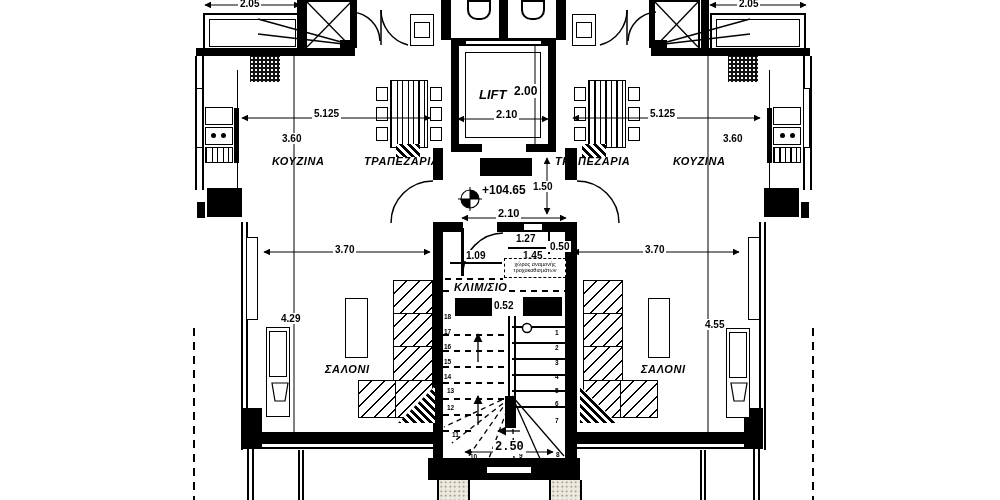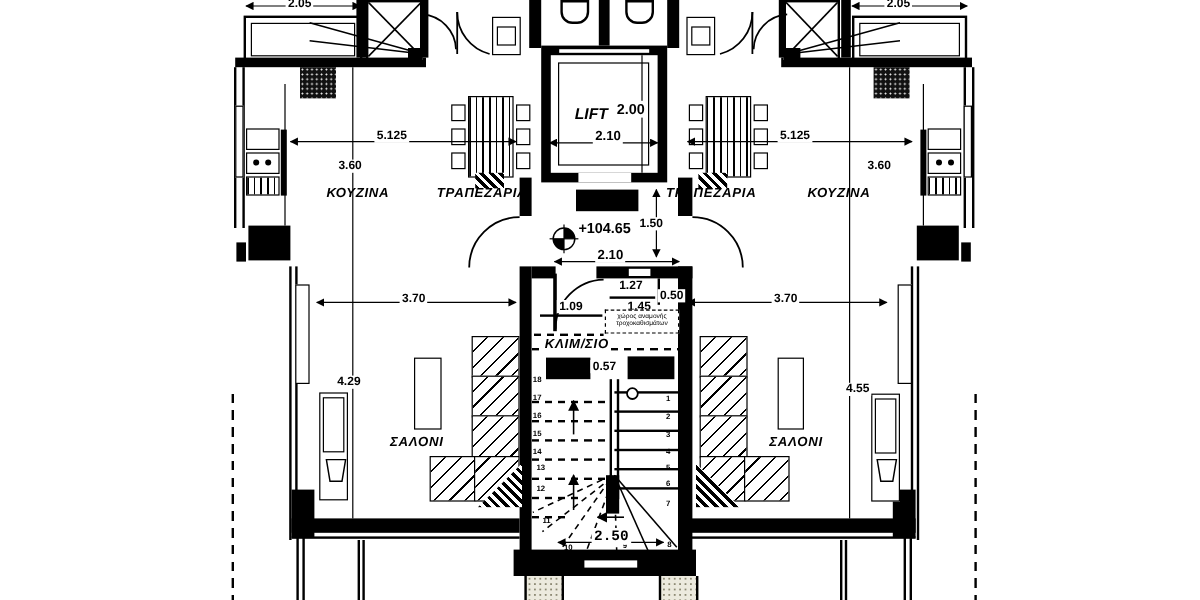--- a/index.html
+++ b/index.html
@@ -93,21 +93,21 @@
     <div>τροχοκαθισμάτων</div>
   </div>
   <div class="dashh" style="left:445px;top:278px;width:58px;"></div>
 
   <div class="w" style="left:433px;top:222px;width:10px;height:258px;"></div>
   <div class="w" style="left:565px;top:222px;width:12px;height:258px;"></div>
   <div class="dashh" style="left:443px;top:290px;width:122px;"></div>
   <div class="lbl" style="left:452px;top:281px;background:#fff;padding:0 2px;">ΚΛΙΜ/ΣΙΟ</div>
   <div class="w" style="left:455px;top:298px;width:37px;height:18px;"></div>
   <div class="w" style="left:523px;top:297px;width:39px;height:19px;"></div>
-  <div class="dim" style="left:492px;top:300px;">0.57</div>
+  <div class="dim" style="left:492px;top:300px;">0.52</div>
 
   <div class="lnh" style="left:512px;top:326px;width:53px;"></div>
   <div class="lnh" style="left:512px;top:342px;width:53px;"></div>
   <div class="lnh" style="left:512px;top:358px;width:53px;"></div>
   <div class="lnh" style="left:512px;top:374px;width:53px;"></div>
   <div class="lnh" style="left:512px;top:390px;width:53px;"></div>
   <div class="lnh" style="left:512px;top:406px;width:53px;"></div>
 
   <div class="dashh" style="left:443px;top:334px;width:67px;"></div>
   <div class="dashh" style="left:443px;top:350px;width:67px;"></div>

